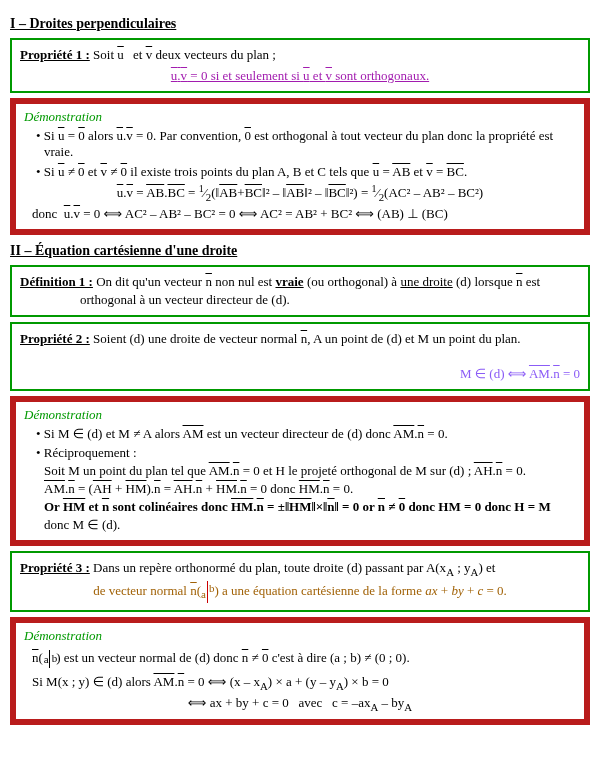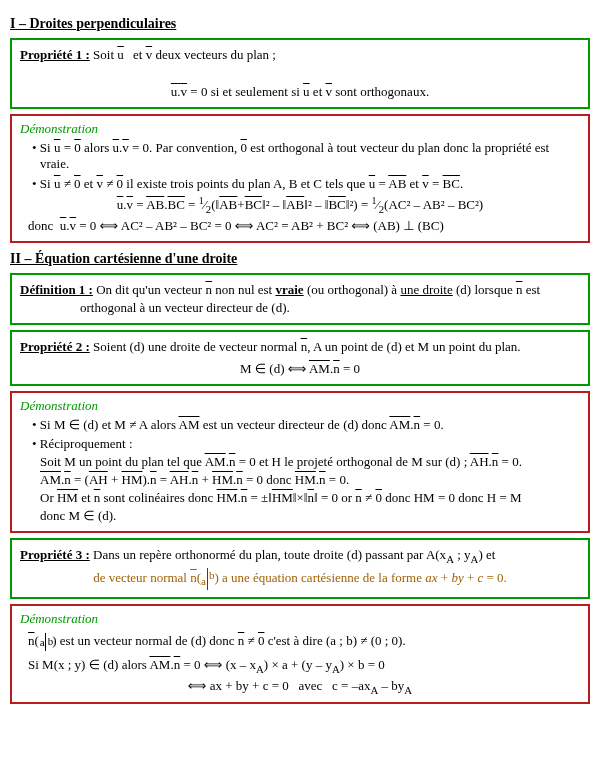--- a/index.html
+++ b/index.html
@@ -17,21 +17,21 @@
       font-weight: bold;
       text-decoration: underline;
       margin: 8px 0 6px 0;
     }
     .box-green {
       border: 2px solid #009900;
       padding: 5px 8px;
       margin-bottom: 5px;
     }
     .box-demo {
-      border: 2px solid #b91c1c;
+      border: 6px solid #b91c1c;
       padding: 5px 8px;
       margin-bottom: 5px;
     }
     .demo-title {
       color: #009900;
       font-style: italic;
       font-weight: normal;
       margin-bottom: 3px;
     }
     .prop-label {
@@ -49,21 +49,21 @@
   </style>
 </head>
 <body>
 
 <div class="section-title">I – Droites perpendiculaires</div>
 
 <div class="box-green">
   <p>
     <span class="prop-label">Propriété 1 :</span> Soit <span style="text-decoration:overline">u</span><span style="position:relative;display:inline-block;width:6px"></span> et <span style="text-decoration:overline">v</span> deux vecteurs du plan ;
   </p>
-  <p class="center" style="color:#000000; margin-top:21px;">
+  <p class="center" style="color:#a21caf; margin-top:5px;text-decoration:underline;">
     <span style="text-decoration:overline">u</span><span style="text-decoration:overline">.</span><span style="text-decoration:overline">v</span> = 0 si et seulement si <span style="text-decoration:overline">u</span> et <span style="text-decoration:overline">v</span> sont orthogonaux.
   </p>
 </div>
 
 <div class="box-demo">
   <div class="demo-title">Démonstration</div>
 
   <p class="bullet">• Si <math-inline>
     <span style="text-decoration:overline">u</span> = <span style="text-decoration:overline">0</span>
   </math-inline> alors <span style="text-decoration:overline">u</span>.<span style="text-decoration:overline">v</span> = 0. Par convention, <span style="text-decoration:overline">0</span> est orthogonal à tout vecteur du plan donc la propriété est vraie.</p>
@@ -89,36 +89,36 @@
   </p>
   <p style="margin-left:60px;">
     orthogonal à un vecteur directeur de (d).
   </p>
 </div>
 
 <div class="box-green">
   <p>
     <span class="prop-label">Propriété 2 :</span> Soient (d) une droite de vecteur normal <span style="text-decoration:overline">n</span>, A un point de (d) et M un point du plan.
   </p>
-  <p class="center" style="color:#000000; margin-top:6px;">
+  <p class="center" style="color:#8b5cf6; margin-top:19px;text-align:right;">
     M ∈ (d) ⟺ <span style="text-decoration:overline">AM</span>.<span style="text-decoration:overline">n</span> = 0
   </p>
 </div>
 
 <div class="box-demo">
   <div class="demo-title">Démonstration</div>
 
   <p class="bullet">• Si M ∈ (d) et M ≠ A alors <span style="text-decoration:overline">AM</span> est un vecteur directeur de (d) donc <span style="text-decoration:overline">AM</span>.<span style="text-decoration:overline">n</span> = 0.</p>
 
   <p class="bullet" style="margin-top:3px;">• Réciproquement :</p>
   <p style="margin-left:20px;">Soit M un point du plan tel que <span style="text-decoration:overline">AM</span>.<span style="text-decoration:overline">n</span> = 0 et H le projeté orthogonal de M sur (d) ; <span style="text-decoration:overline">AH</span>.<span style="text-decoration:overline">n</span> = 0.</p>
   <p style="margin-left:20px;">
     <span style="text-decoration:overline">AM</span>.<span style="text-decoration:overline">n</span> = (<span style="text-decoration:overline">AH</span> + <span style="text-decoration:overline">HM</span>).<span style="text-decoration:overline">n</span> = <span style="text-decoration:overline">AH</span>.<span style="text-decoration:overline">n</span> + <span style="text-decoration:overline">HM</span>.<span style="text-decoration:overline">n</span> = 0 donc <span style="text-decoration:overline">HM</span>.<span style="text-decoration:overline">n</span> = 0.
   </p>
-  <p style="margin-left:20px;">
+  <p style="margin-left:20px;font-weight:bold;">
     Or <span style="text-decoration:overline">HM</span> et <span style="text-decoration:overline">n</span> sont colinéaires donc <span style="text-decoration:overline">HM</span>.<span style="text-decoration:overline">n</span> = ±‖<span style="text-decoration:overline">HM</span>‖×‖<span style="text-decoration:overline">n</span>‖ = 0 or <span style="text-decoration:overline">n</span> ≠ <span style="text-decoration:overline">0</span> donc HM = 0 donc H = M
   </p>
   <p style="margin-left:20px;">donc M ∈ (d).</p>
 </div>
 
 <div class="box-green">
   <p>
     <span class="prop-label">Propriété 3 :</span> Dans un repère orthonormé du plan, toute droite (d) passant par A(x<sub>A</sub> ; y<sub>A</sub>) et
   </p>
   <p class="center" style="color:#a16207; margin-top:2px;">

